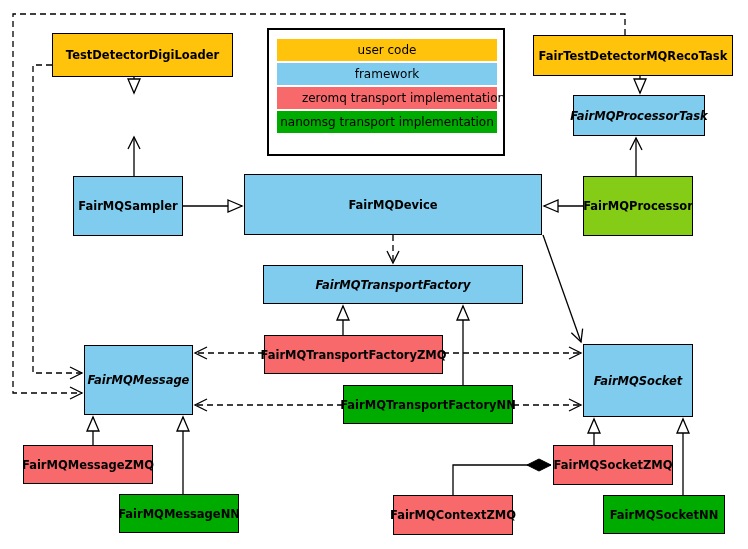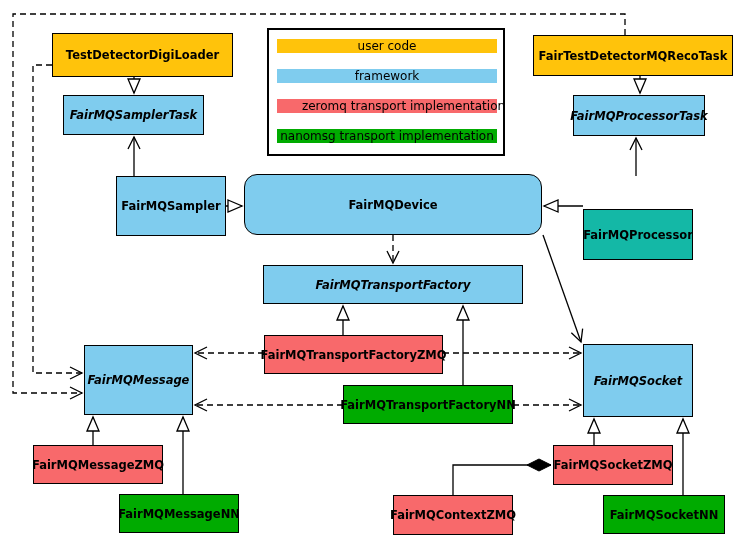--- a/index.html
+++ b/index.html
@@ -27,21 +27,21 @@
     box-sizing:border-box;
     border:2px solid #000;
     background:#fff;
     z-index:2;
     padding:9px 8px;
     display:flex;flex-direction:column;justify-content:flex-start;
   }
   .legend-row{
     box-sizing:border-box;
     width:220px;height:25px;
-    margin-bottom:16px;
+    margin-bottom:2px;
     display:flex;align-items:center;justify-content:center;
     font-size:12px;font-weight:normal;color:#000;
     white-space:nowrap;
   }
   .legend-row:last-child{margin-bottom:12px;}
 </style>
 </head>
 <body>
 
 <div id="canvas">
@@ -99,37 +99,34 @@
   </div>
 
   <div class="node" style="left: 52px; top: 33px; width: 181px; height: 44px; background: rgb(255, 195, 11);">
     <span>TestDetectorDigiLoader</span>
   </div>
 
   <div class="node" style="left: 533px; top: 35px; width: 200px; height: 41px; background: rgb(255, 195, 11);">
     <span>FairTestDetectorMQRecoTask</span>
   </div>
 
-  <div class="node abstract" style="left: 63px; top: 95px; width: 141px; height: 40px; background: rgb(127, 204, 238);">
-    <span>FairMQSamplerTask</span>
-  </div>
 
   <div class="node abstract" style="left: 573px; top: 95px; width: 132px; height: 41px; background: rgb(127, 204, 238); font-style: italic;">
     <span>FairMQProcessorTask</span>
   </div>
 
-  <div class="node" style="left: 73px; top: 176px; width: 110px; height: 60px; background: rgb(127, 204, 238); margin-left: 43px;">
+  <div class="node" style="left: 73px; top: 176px; width: 110px; height: 60px; background: rgb(127, 204, 238);">
     <span>FairMQSampler</span>
   </div>
 
-  <div class="node" style="left: 244px; top: 174px; width: 298px; height: 61px; background: rgb(127, 204, 238); border-radius: 13px;">
+  <div class="node" style="left: 244px; top: 174px; width: 298px; height: 61px; background: rgb(127, 204, 238);">
     <span>FairMQDevice</span>
   </div>
 
-  <div class="node" style="left: 583px; top: 176px; width: 110px; height: 51px; background: #14b8a6; margin-top: 33px;">
+  <div class="node" style="left: 583px; top: 176px; width: 110px; height: 60px; background: #84cc16;">
     <span>FairMQProcessor</span>
   </div>
 
   <div class="node" style="left: 264px; top: 335px; width: 179px; height: 39px; background: rgb(248, 105, 107);">
     <span>FairMQTransportFactoryZMQ</span>
   </div>
 
   <div class="node abstract" style="left: 263px; top: 265px; width: 260px; height: 39px; background: rgb(127, 204, 238);">
     <span>FairMQTransportFactory</span>
   </div>
@@ -139,21 +136,21 @@
   </div>
 
   <div class="node abstract" style="left: 84px; top: 345px; width: 109px; height: 70px; background: rgb(127, 204, 238);">
     <span>FairMQMessage</span>
   </div>
 
   <div class="node abstract" style="left: 583px; top: 344px; width: 110px; height: 73px; background: rgb(127, 204, 238);">
     <span>FairMQSocket</span>
   </div>
 
-  <div class="node" style="left: 33px; top: 445px; width: 130px; height: 39px; background: rgb(248, 105, 107);">
+  <div class="node" style="left: 23px; top: 445px; width: 130px; height: 39px; background: rgb(248, 105, 107);">
     <span>FairMQMessageZMQ</span>
   </div>
 
   <div class="node" style="left: 103px; top: 494px; width: 120px; height: 39px; background: rgb(0, 171, 0); margin-left: 16px;">
     <span>FairMQMessageNN</span>
   </div>
 
   <div class="node" style="left: 393px; top: 495px; width: 120px; height: 40px; background: rgb(248, 105, 107);">
     <span>FairMQContextZMQ</span>
   </div>

